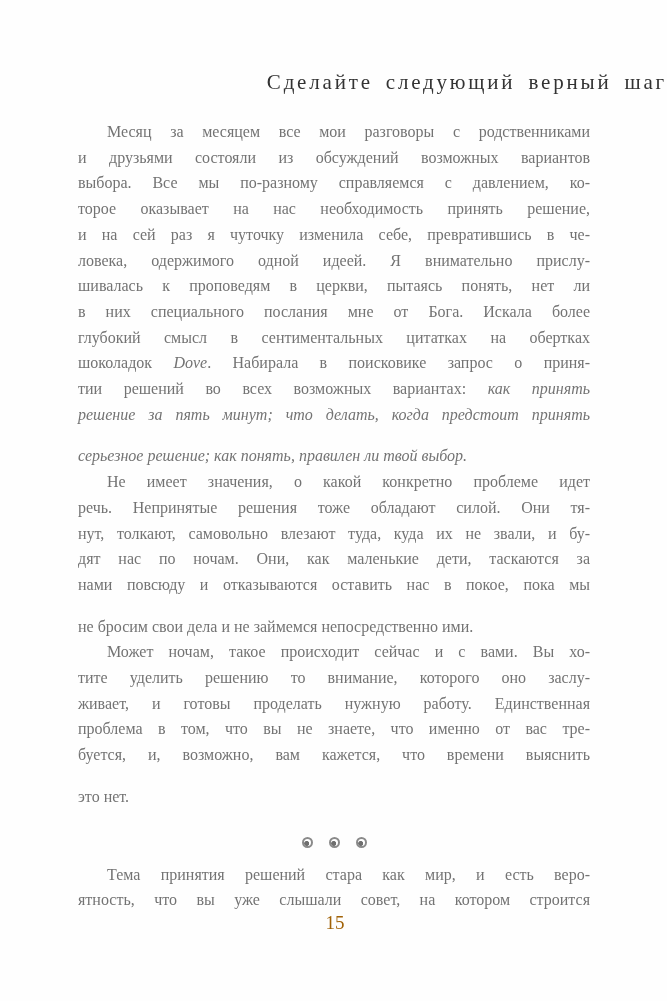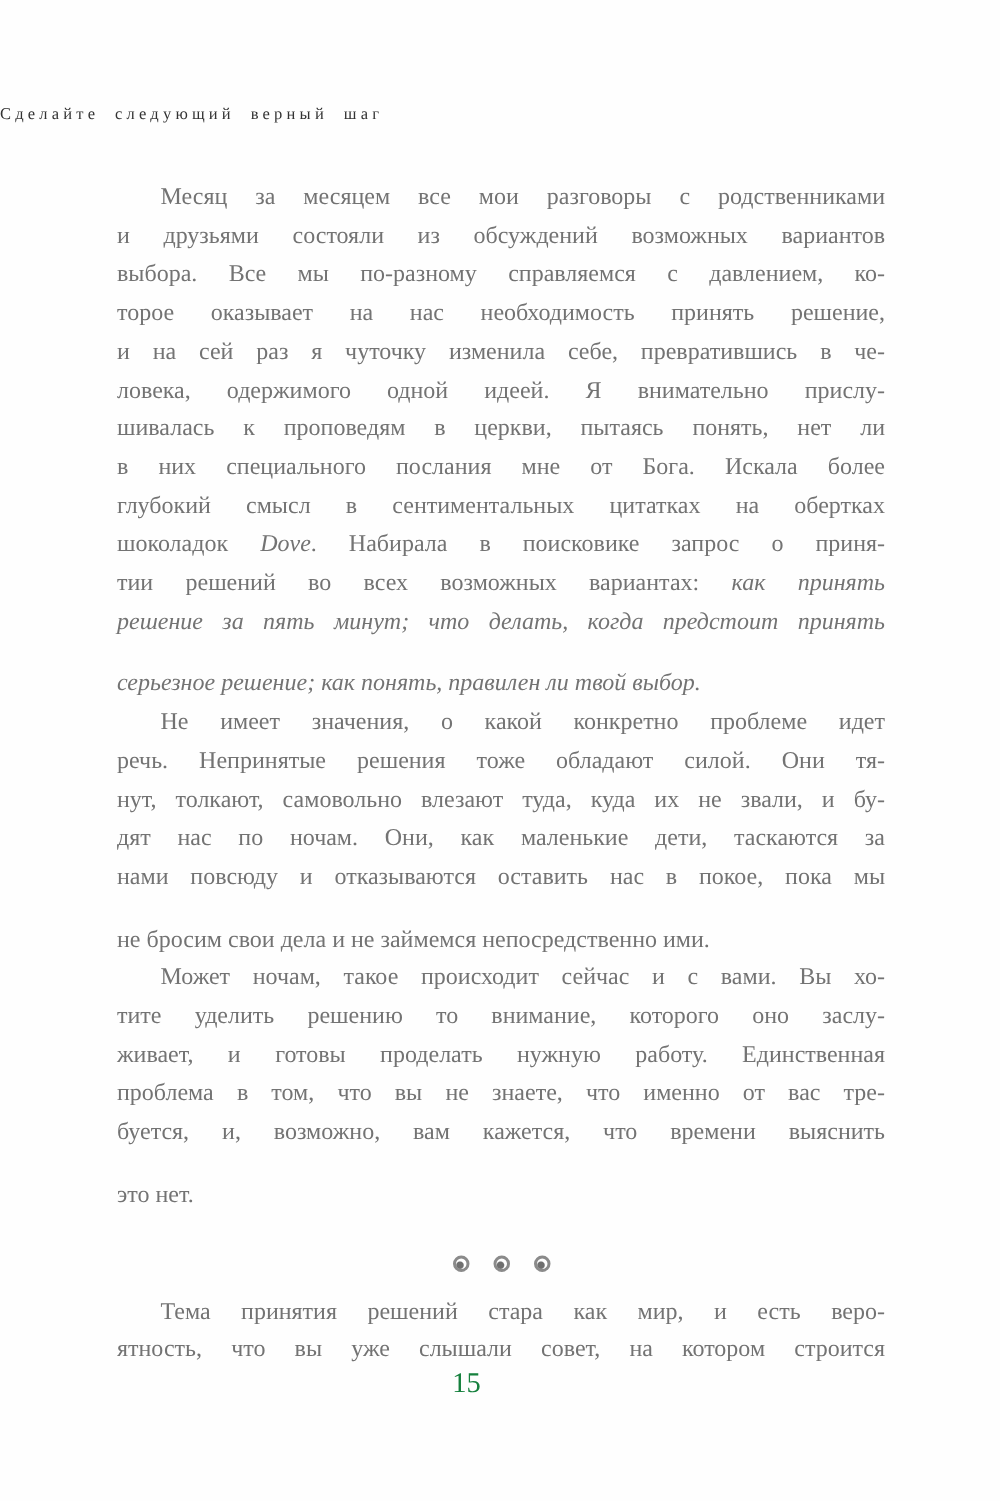--- a/index.html
+++ b/index.html
@@ -9,22 +9,22 @@
     height: 1001px;
     background: #fefefe;
     font-family: "Liberation Serif", "DejaVu Serif", serif;
     overflow: hidden;
   }
   .running-head {
     position: absolute;
     top: 70px;
     left: 0;
     width: 100%;
-    text-align: left;
-    font-size: 11px;
+    text-align: right;
+    font-size: 21px;
     letter-spacing: 2.8px;
     word-spacing: 5px;
     color: #333333;
   }
   .text-block {
     position: absolute;
     left: 78px;
     top: 119px;
     width: 512px;
     font-size: 16px;
@@ -59,21 +59,22 @@
     border-radius: 50%;
     background: radial-gradient(circle at 38% 64%, #6f6f6f 0%, #6f6f6f 34%, #ffffff 46%, #ffffff 100%);
   }
   .page-number {
     position: absolute;
     top: 912px;
     left: 0;
     width: 622px; 
     text-align: center;
     font-size: 19px;
-    color: #15803d;
+    color: #a16207;
+    padding-left: 24px;
   }
 </style>
 </head>
 <body>
 
 <div class="page">
 
   <div class="running-head">Сделайте следующий верный шаг</div>
 
   <div class="text-block">

